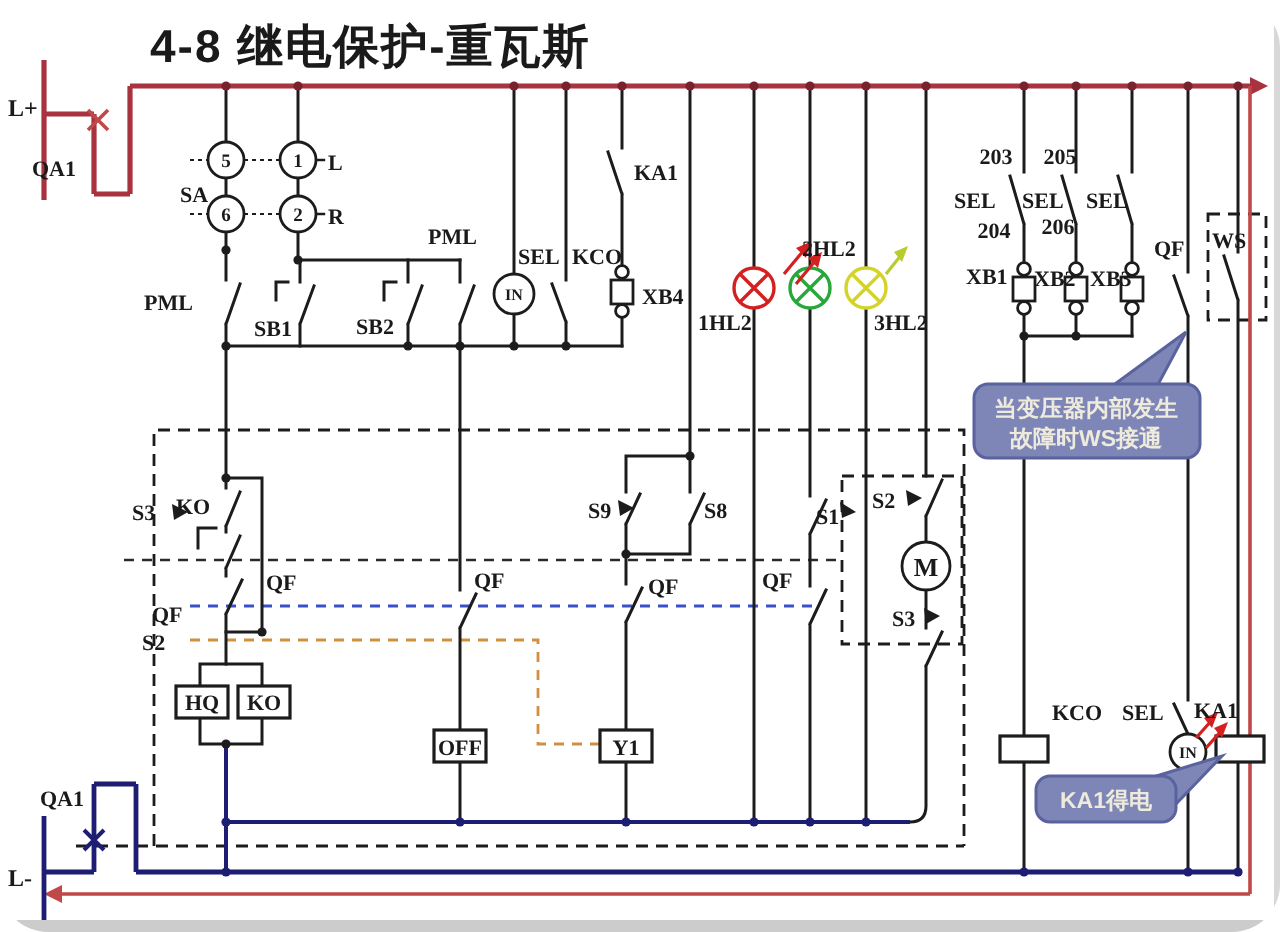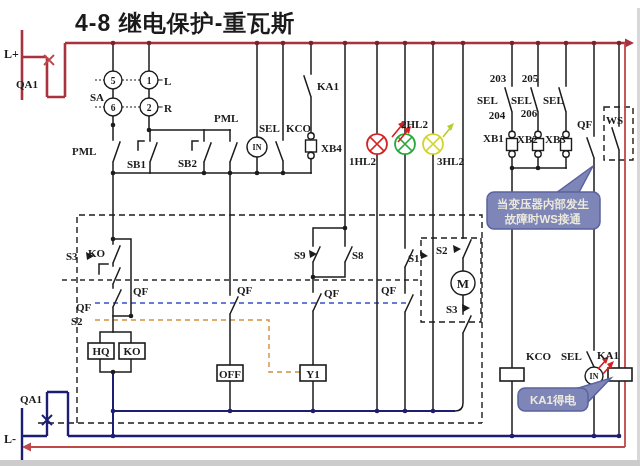--- a/index.html
+++ b/index.html
@@ -1,17 +1,17 @@
 <!DOCTYPE html>
 <html><head>
 <meta charset="utf-8">
 <style>
   html,body{margin:0;padding:0;background:#ffffff;}
   #stage{position:relative;width:640px;height:466px;background:#ffffff;overflow:hidden;
-         font-family:"Liberation Sans","DejaVu Sans",sans-serif;}
+         font-family:"Liberation Sans","DejaVu Sans",sans-serif;border-radius:24px;}
   svg{position:absolute;left:0;top:0;}
   .wire{stroke:#1c1c1c;stroke-width:1.5;fill:none;stroke-linecap:square;}
   .railred{stroke:#a8323e;stroke-width:2.6;fill:none;}
   .thinred{stroke:#c04848;stroke-width:1.8;fill:none;}
   .navy{stroke:#1d1d74;stroke-width:2.4;fill:none;}
   .navy2{stroke:#1d1d74;stroke-width:2;fill:none;}
   .boxdash{stroke:#1c1c1c;stroke-width:1.4;fill:none;stroke-dasharray:6 4;}
   .linkblack{stroke:#2a2a2a;stroke-width:1.3;fill:none;stroke-dasharray:5 4;}
   .linkblue{stroke:#3a50c8;stroke-width:1.4;fill:none;stroke-dasharray:5 4;}
   .linkorange{stroke:#d09040;stroke-width:1.4;fill:none;stroke-dasharray:5 4;}

